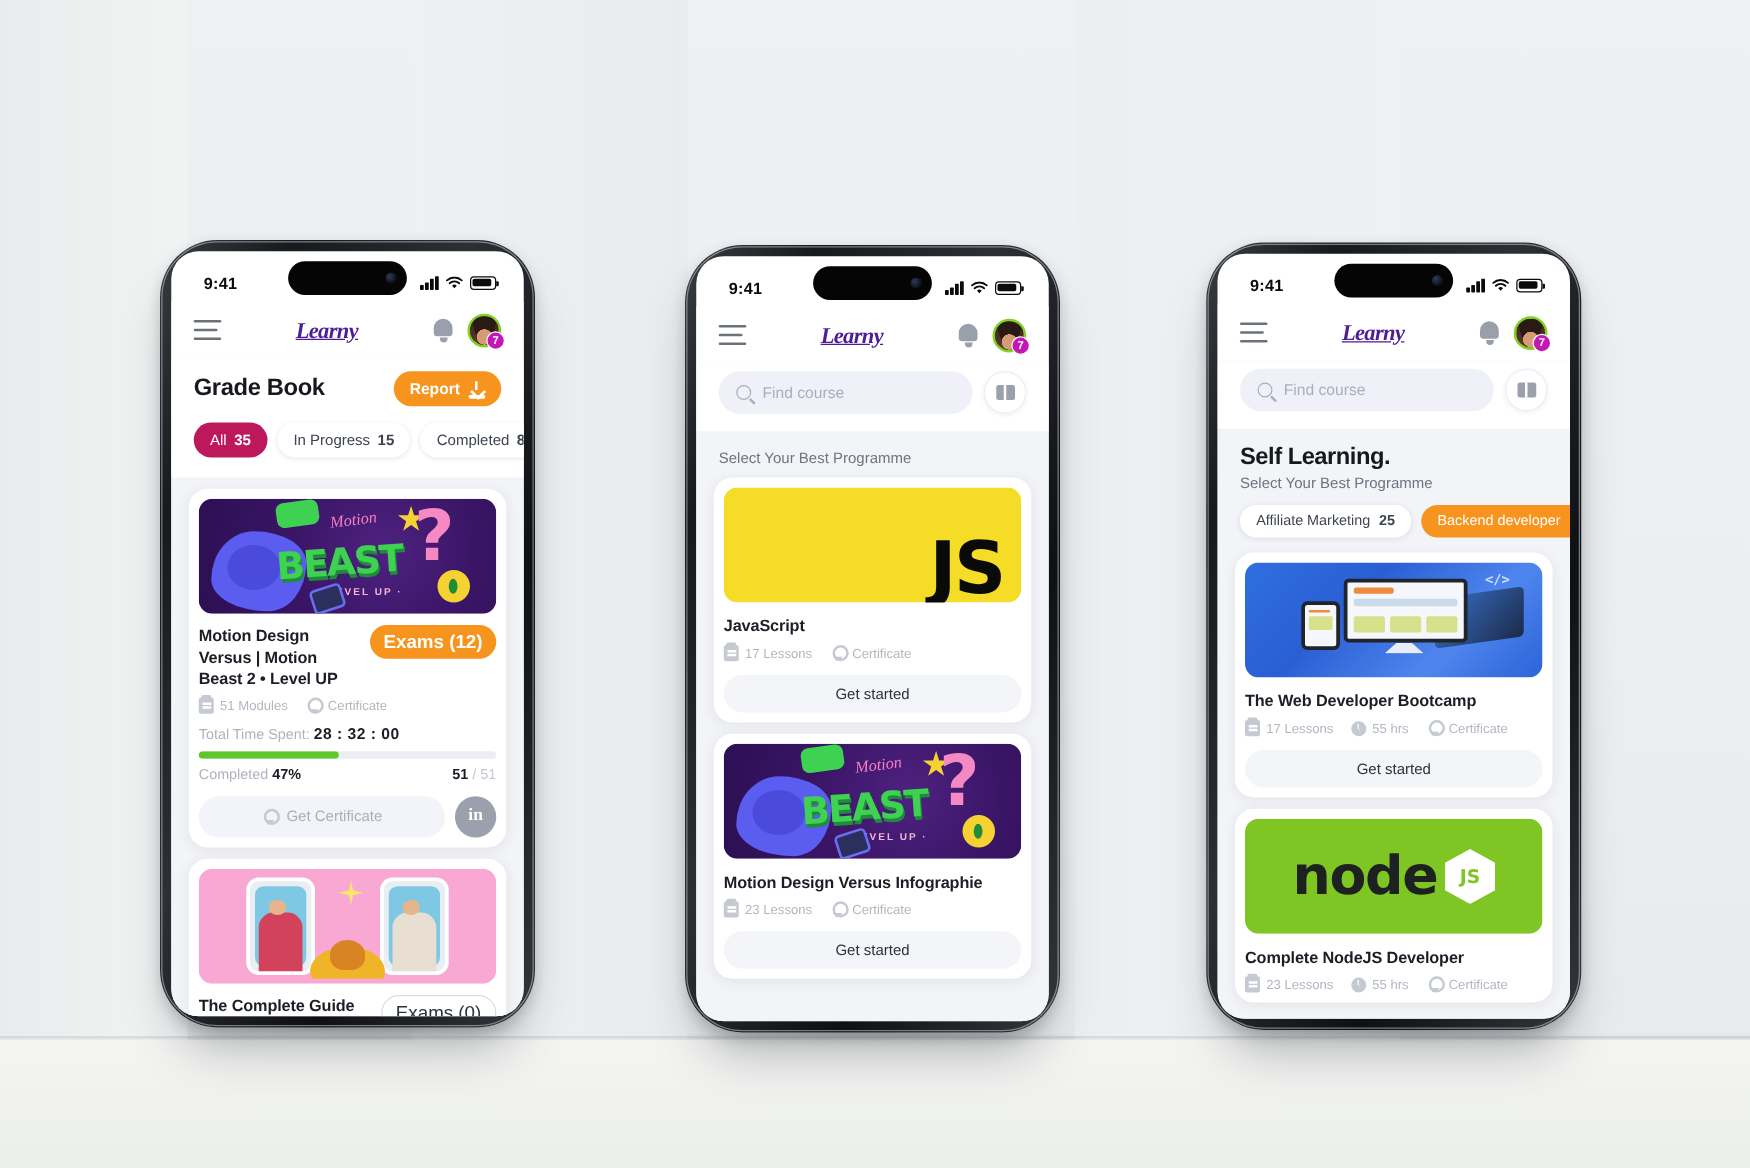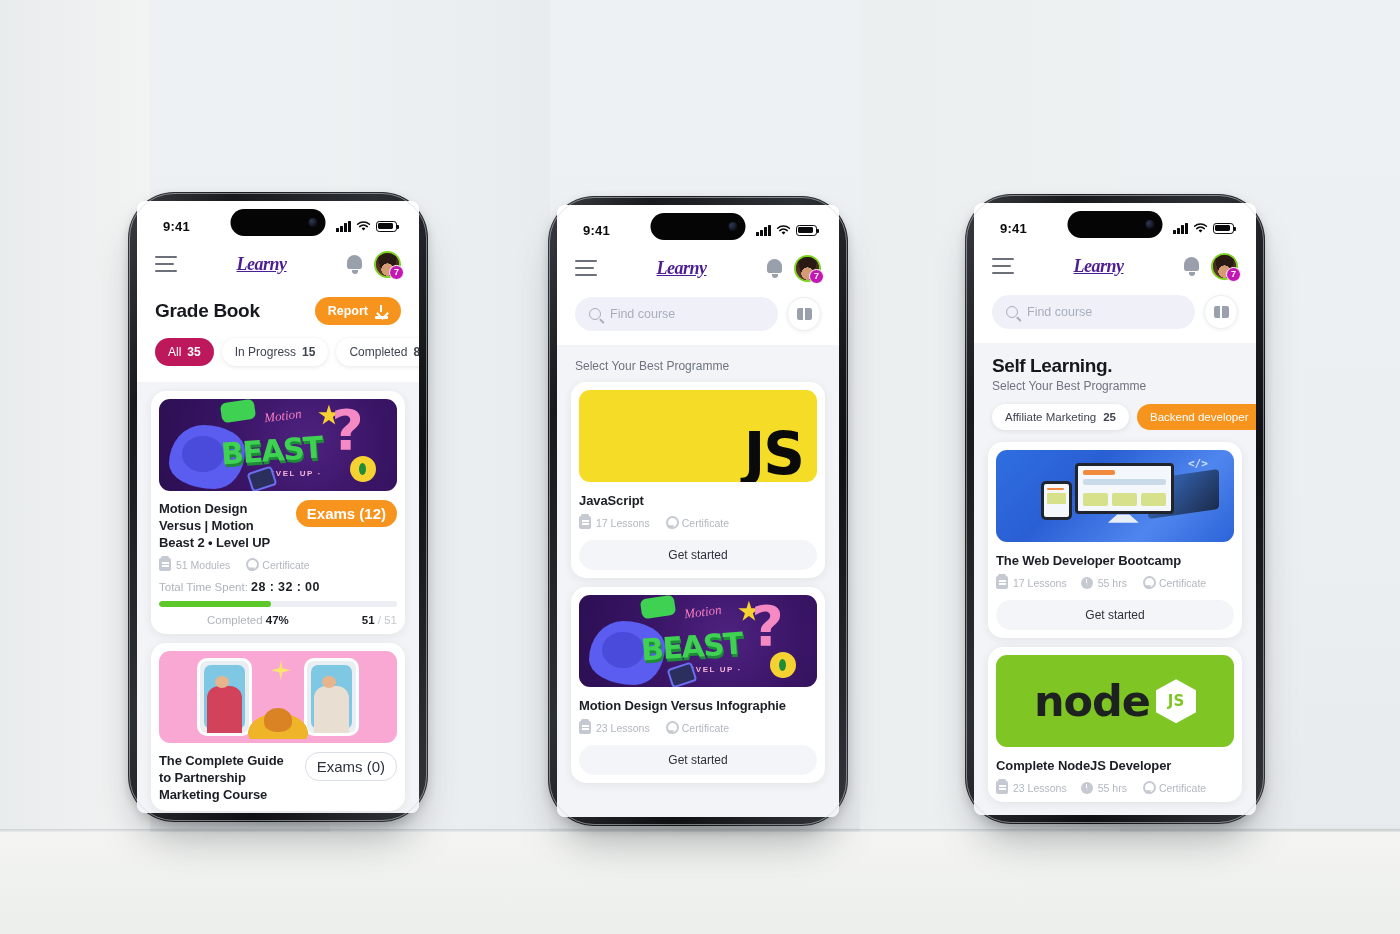--- a/index.html
+++ b/index.html
@@ -37,21 +37,21 @@
     background:linear-gradient(115deg,#3a3d42 0%, #17191c 18%, #2c2f34 42%, #0e1013 70%, #34373c 100%);
     padding:9px;
     box-shadow: 0 26px 40px -12px rgba(60,66,70,.40), 0 4px 10px rgba(60,66,70,.22);
   }
   .phone::after{ 
     content:""; position:absolute; inset:1px; border-radius:45px;
     border:1.3px solid rgba(200,206,212,.55); pointer-events:none;
   }
   .screen {
     position:relative; width:100%; height:100%;
-    border-radius:8px; background:#ffffff; overflow:hidden;
+    border-radius:22px; background:#ffffff; overflow:hidden;
   }
   .phone-shadow{
     position:absolute; height:18px; border-radius:50%;
     background:radial-gradient(ellipse at center, rgba(120,126,130,.30), rgba(120,126,130,0) 70%);
     filter:blur(3px);
   }
 
   #phone1 { left:128px; top:192px; }
   #phone2 { left:548px; top:196px; }
   #phone3 { left:965px; top:194px; }
@@ -169,21 +169,21 @@
     border-radius:14px; padding:5px 11px; font-size:15px; white-space:nowrap; cursor:pointer;
   }
   .exam-pill.filled{ background:#f7941e; color:#fff; font-weight:600;}
   .exam-pill.outline{ background:#fff; color:#2c313b; border:1.3px solid #d9dde4;}
 
   .time-row{ font-size:11.5px; color:#aeb3bc; margin-top:9px;}
   .time-row b{ color:#1b1e25; font-weight:700; font-size:12.5px; letter-spacing:.4px;}
   .bar{ height:5.5px; border-radius:4px; background:#eceef3; margin-top:7px; overflow:hidden;}
   .bar span{ display:block; height:100%; border-radius:4px; background:#5cc82a; }
   .prog-row{ display:flex; justify-content:space-between; align-items:center; margin-top:7px; font-size:11.5px;}
-  .prog-row .left{ color:#aeb3bc;margin-left:48px; } .prog-row .left b{ color:#1b1e25; font-weight:700;}
+  .prog-row .left{ color:#aeb3bc; } .prog-row .left b{ color:#1b1e25; font-weight:700;}
   .prog-row .right b{ color:#1b1e25; font-weight:700;} .prog-row .right{ color:#c3c8d0; }
   .action-row{ display:flex; gap:8px; align-items:center; margin-top:11px;}
   .get-cert{
     flex:1; background:#f2f4fa; border-radius:20px; height:33px; display:flex;
     align-items:center; justify-content:center; gap:7px; font-size:12px; color:#aab0bb; cursor:pointer;
   }
   .linkedin{
     width:33px;height:33px;border-radius:50%; background:#9ba1ac; color:#fff;
     display:flex;align-items:center;justify-content:center; font-size:14px; font-weight:700;
     font-family:"Liberation Serif", serif; cursor:pointer;
@@ -419,20 +419,27 @@
         <div class="bar">
             <span id="p1bar" style="width: 47%;"></span>
           </div>
         <div class="prog-row">
           <div class="left"><span>Completed</span>
             <b>47%</b></div>
           <div class="right"><b>51</b>
             <span>/</span>
             <span>51</span></div>
         </div>
+        <div class="action-row">
+          <div class="get-cert">
+            <span class="ic-cert"></span>
+            <span>Get Certificate</span>
+          </div>
+          <div class="linkedin">in</div>
+        </div>
       </div>
 
       <div class="card">
         <div class="thumb">
           <div class="art-partner">
             <div class="ph l">
                 <div class="inner"></div>
                 <div class="person"></div>
                 <div class="head"></div>
               </div>

